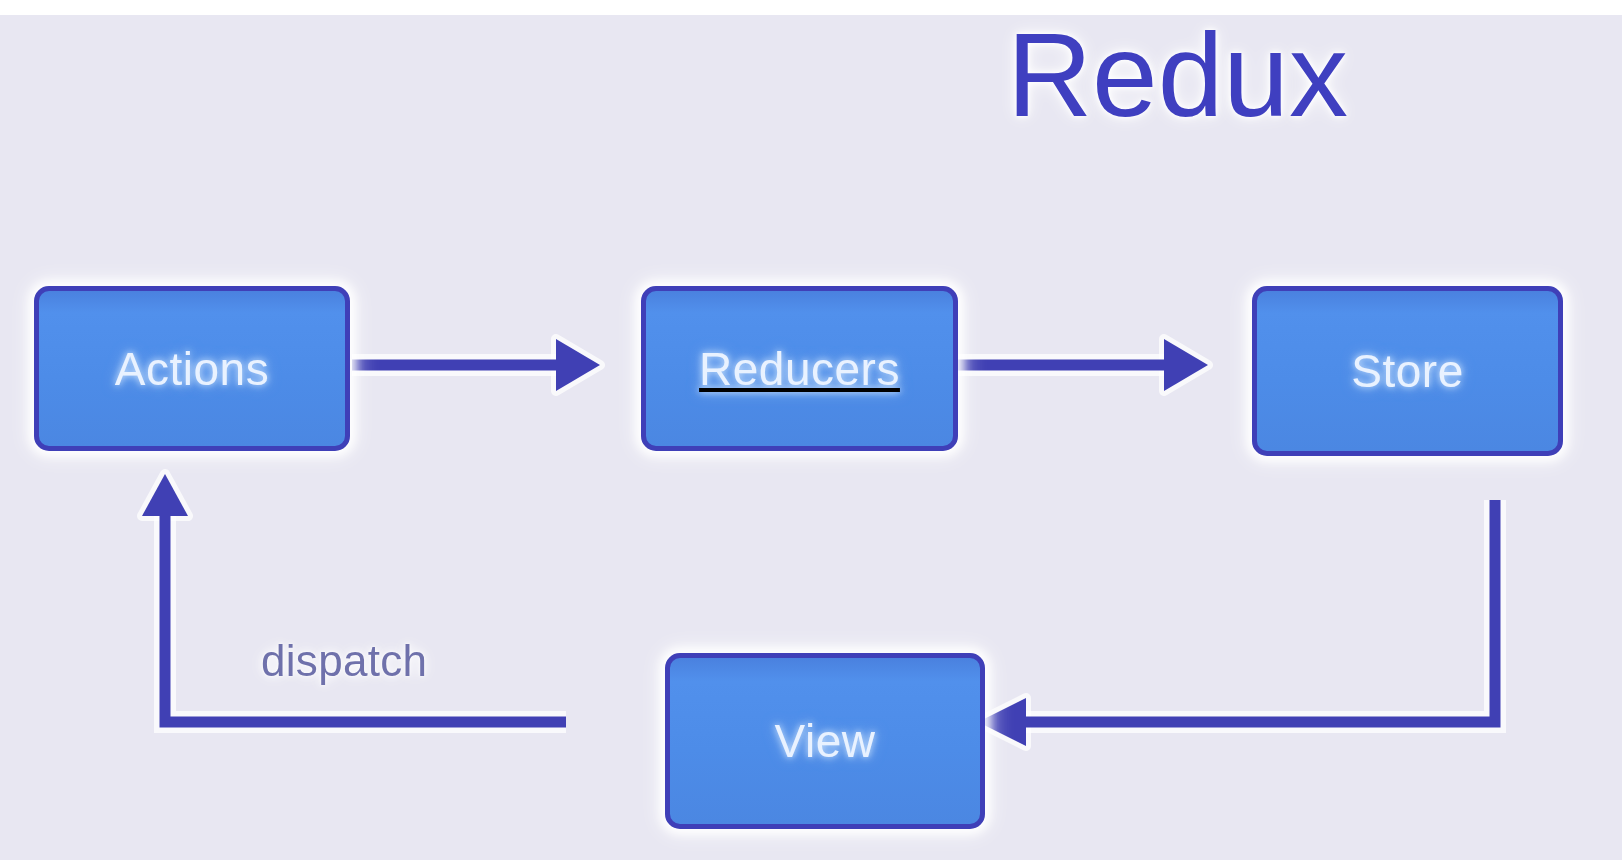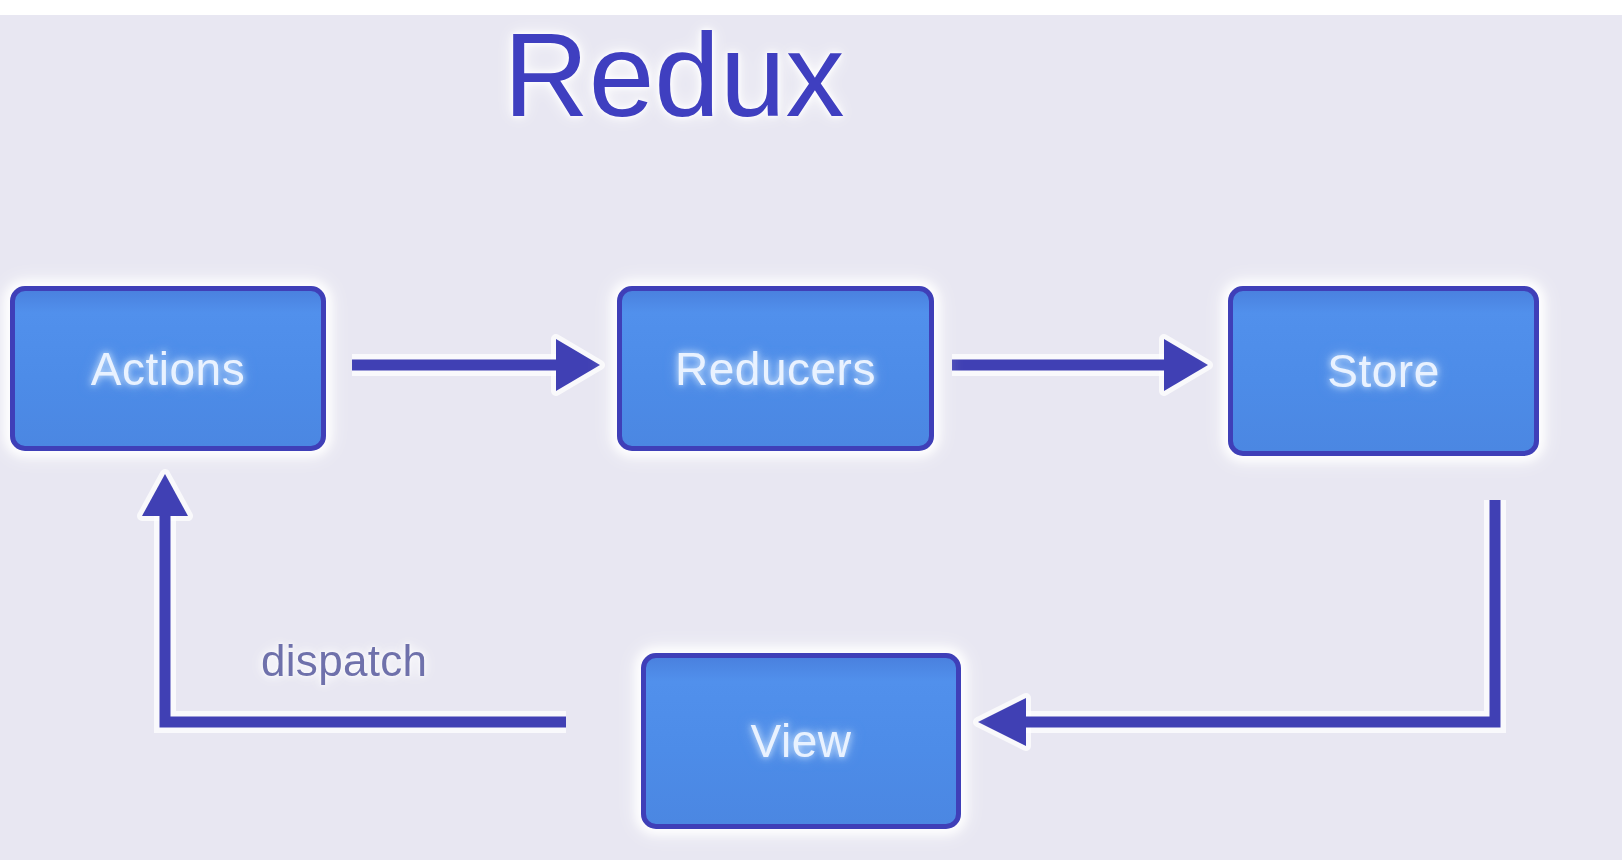--- a/index.html
+++ b/index.html
@@ -24,52 +24,53 @@
     top: 15px;
     width: 1622px;
     height: 845px;
     background: #e8e7f2;
   }
   #title {
     position: absolute;
     left: 0;
     top: 16px;
     width: 1348px;
-    text-align: center;
+    text-align: right;
     font-size: 118px;
     font-weight: 300;
     letter-spacing: 0px;
     color: #3f3fc0;
     line-height: 1.0;
     text-shadow: 0 0 9px #ffffff, 0 0 18px #ffffff, 0 0 4px #ffffff;
     user-select: none;
   }
   
   .node {
     position: absolute;
     box-sizing: border-box;
     background: linear-gradient(180deg, #4a81df 0%, #5190ec 14%, #4d8ce8 55%, #4b87e2 100%);
     border: 5px solid #3f3fb8;
     border-radius: 15px;
     box-shadow: 0 0 10px 5px rgba(255,255,255,0.92),
                 0 0 20px 8px rgba(255,255,255,0.55);
     display: flex;
     align-items: center;
     justify-content: center;
+    margin-left: 24px;
   }
   .node-label {
     color: #e9f2ff;
     font-size: 46px;
     font-weight: 400;
     letter-spacing: 0.5px;
     text-shadow: 0 0 7px rgba(220,238,255,0.95), 0 0 14px rgba(190,220,255,0.6);
     user-select: none;
   }
   #node-actions  { left: 10px;   top: 286px; width: 316px; height: 165px; }
-  #node-reducers { left: 617px;  top: 286px; width: 317px; height: 165px; }
+  #node-reducers { left: 617px;  top: 286px; width: 317px; height: 165px; text-decoration: underline; }
   #node-store    { left: 1228px; top: 286px; width: 311px; height: 170px; }
   #node-view     { left: 641px;  top: 653px; width: 320px; height: 176px; }
 
   
   .edge-svg {
     position: absolute;
     left: 0;
     top: 0;
     width: 1622px;
     height: 860px;

